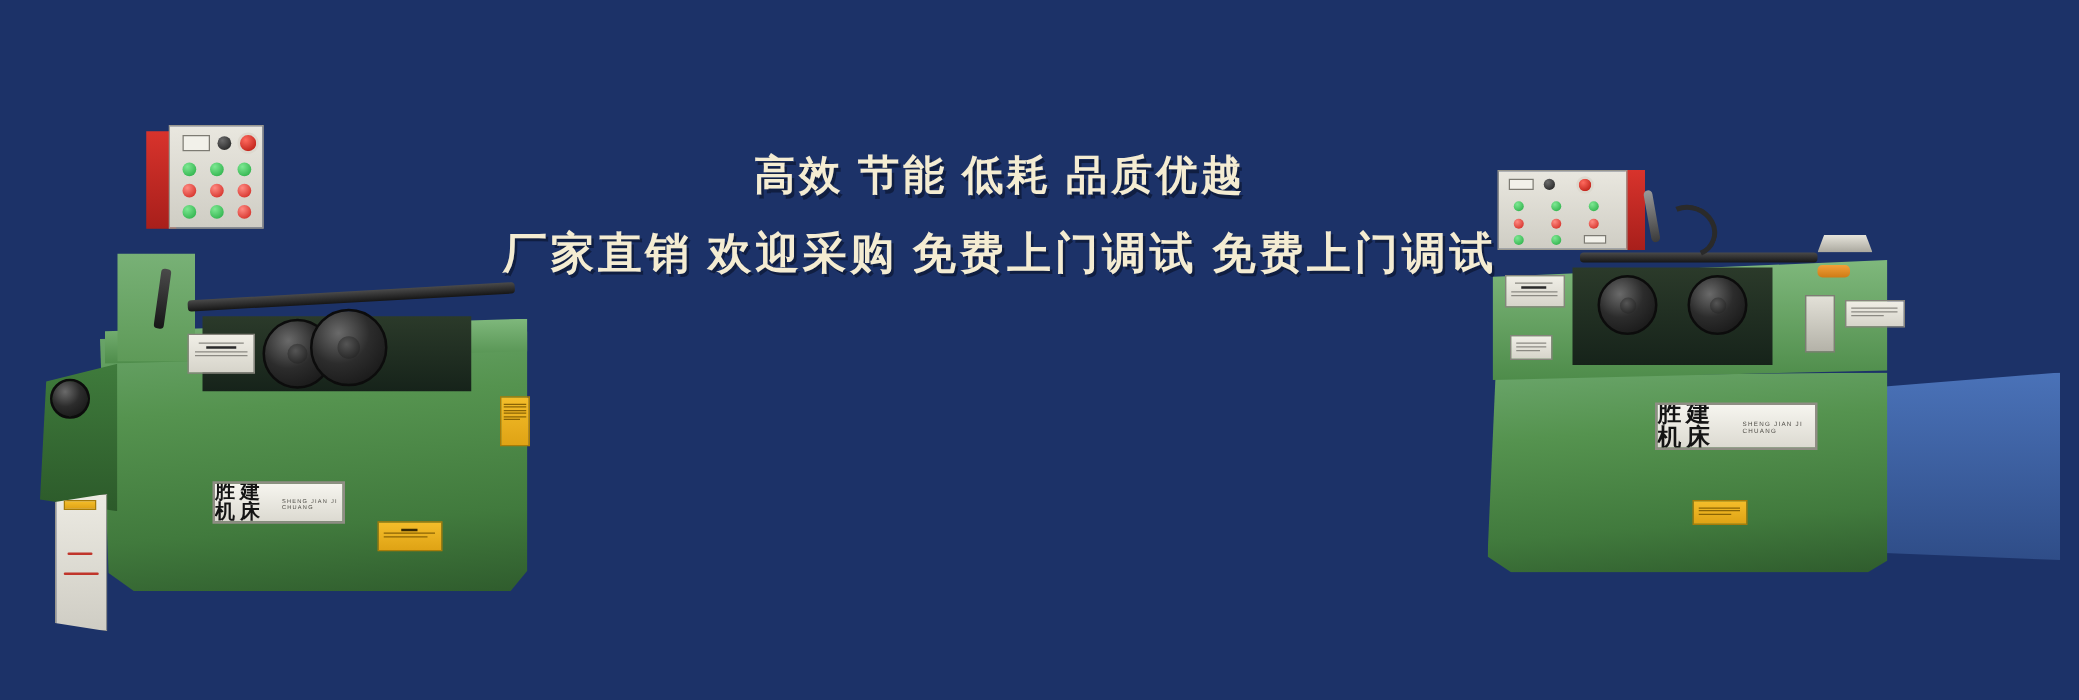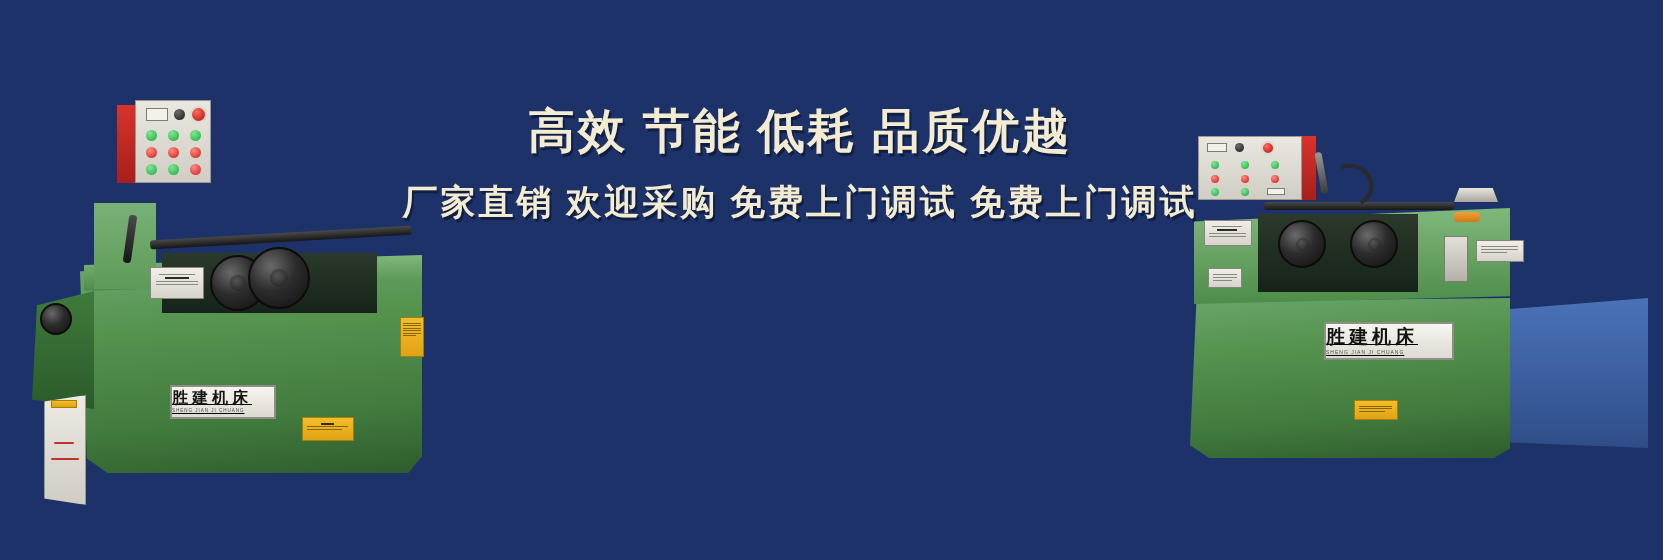--- a/index.html
+++ b/index.html
@@ -44,23 +44,23 @@
   .headline span {
     font-family:"Liberation Sans", sans-serif;
     font-size:74px;
     font-weight:bold;
     color:#FFD200;
     letter-spacing:2px;
     line-height:1;
     text-shadow:4px 5px 0 rgba(8,16,40,.62);
   }
   .tagline1 {
-    margin-top:12px;
+    margin-top:30px;
     font-family:"Liberation Serif", serif;
-    font-size:47px;
+    font-size:33px;
     font-weight:bold;
     color:#f4ecd2;
     letter-spacing:3px;
     text-shadow:2px 3px 0 rgba(8,16,40,.6);
     white-space:nowrap;
   }
   .tagline2 {
     margin-top:16px;
     font-family:"Liberation Serif", serif;
     font-size:35px;
@@ -119,24 +119,23 @@
     background:radial-gradient(circle at 40% 35%, #555, #1a1a1a);
   }
   .shaft { position:absolute; background:linear-gradient(180deg,#4a4a4a,#161616); border-radius:3px; }
   .darkbay { position:absolute; background:linear-gradient(180deg,#2b3a2a 0%,#16231a 100%); }
 
   
   .nameplate {
     position:absolute;
     background:linear-gradient(180deg,#f6f5ef 0%,#dcdad1 100%);
     border:2px solid #8f8d84;
-    display:flex; flex-direction:column;
-    align-items:flex-start; justify-content:center;
+    display:flex; flex-direction:row;
+    align-items:center; justify-content:center;
     overflow:hidden;
-    text-decoration:underline;
   }
   .nameplate .np-cn {
     color:#141414; font-weight:bold;
     font-family:"Liberation Serif", serif;
     letter-spacing:4px; line-height:1;
   }
   .nameplate .np-en {
     color:#4d4b45;
     font-family:"Liberation Sans", sans-serif;
     letter-spacing:1px; line-height:1;

